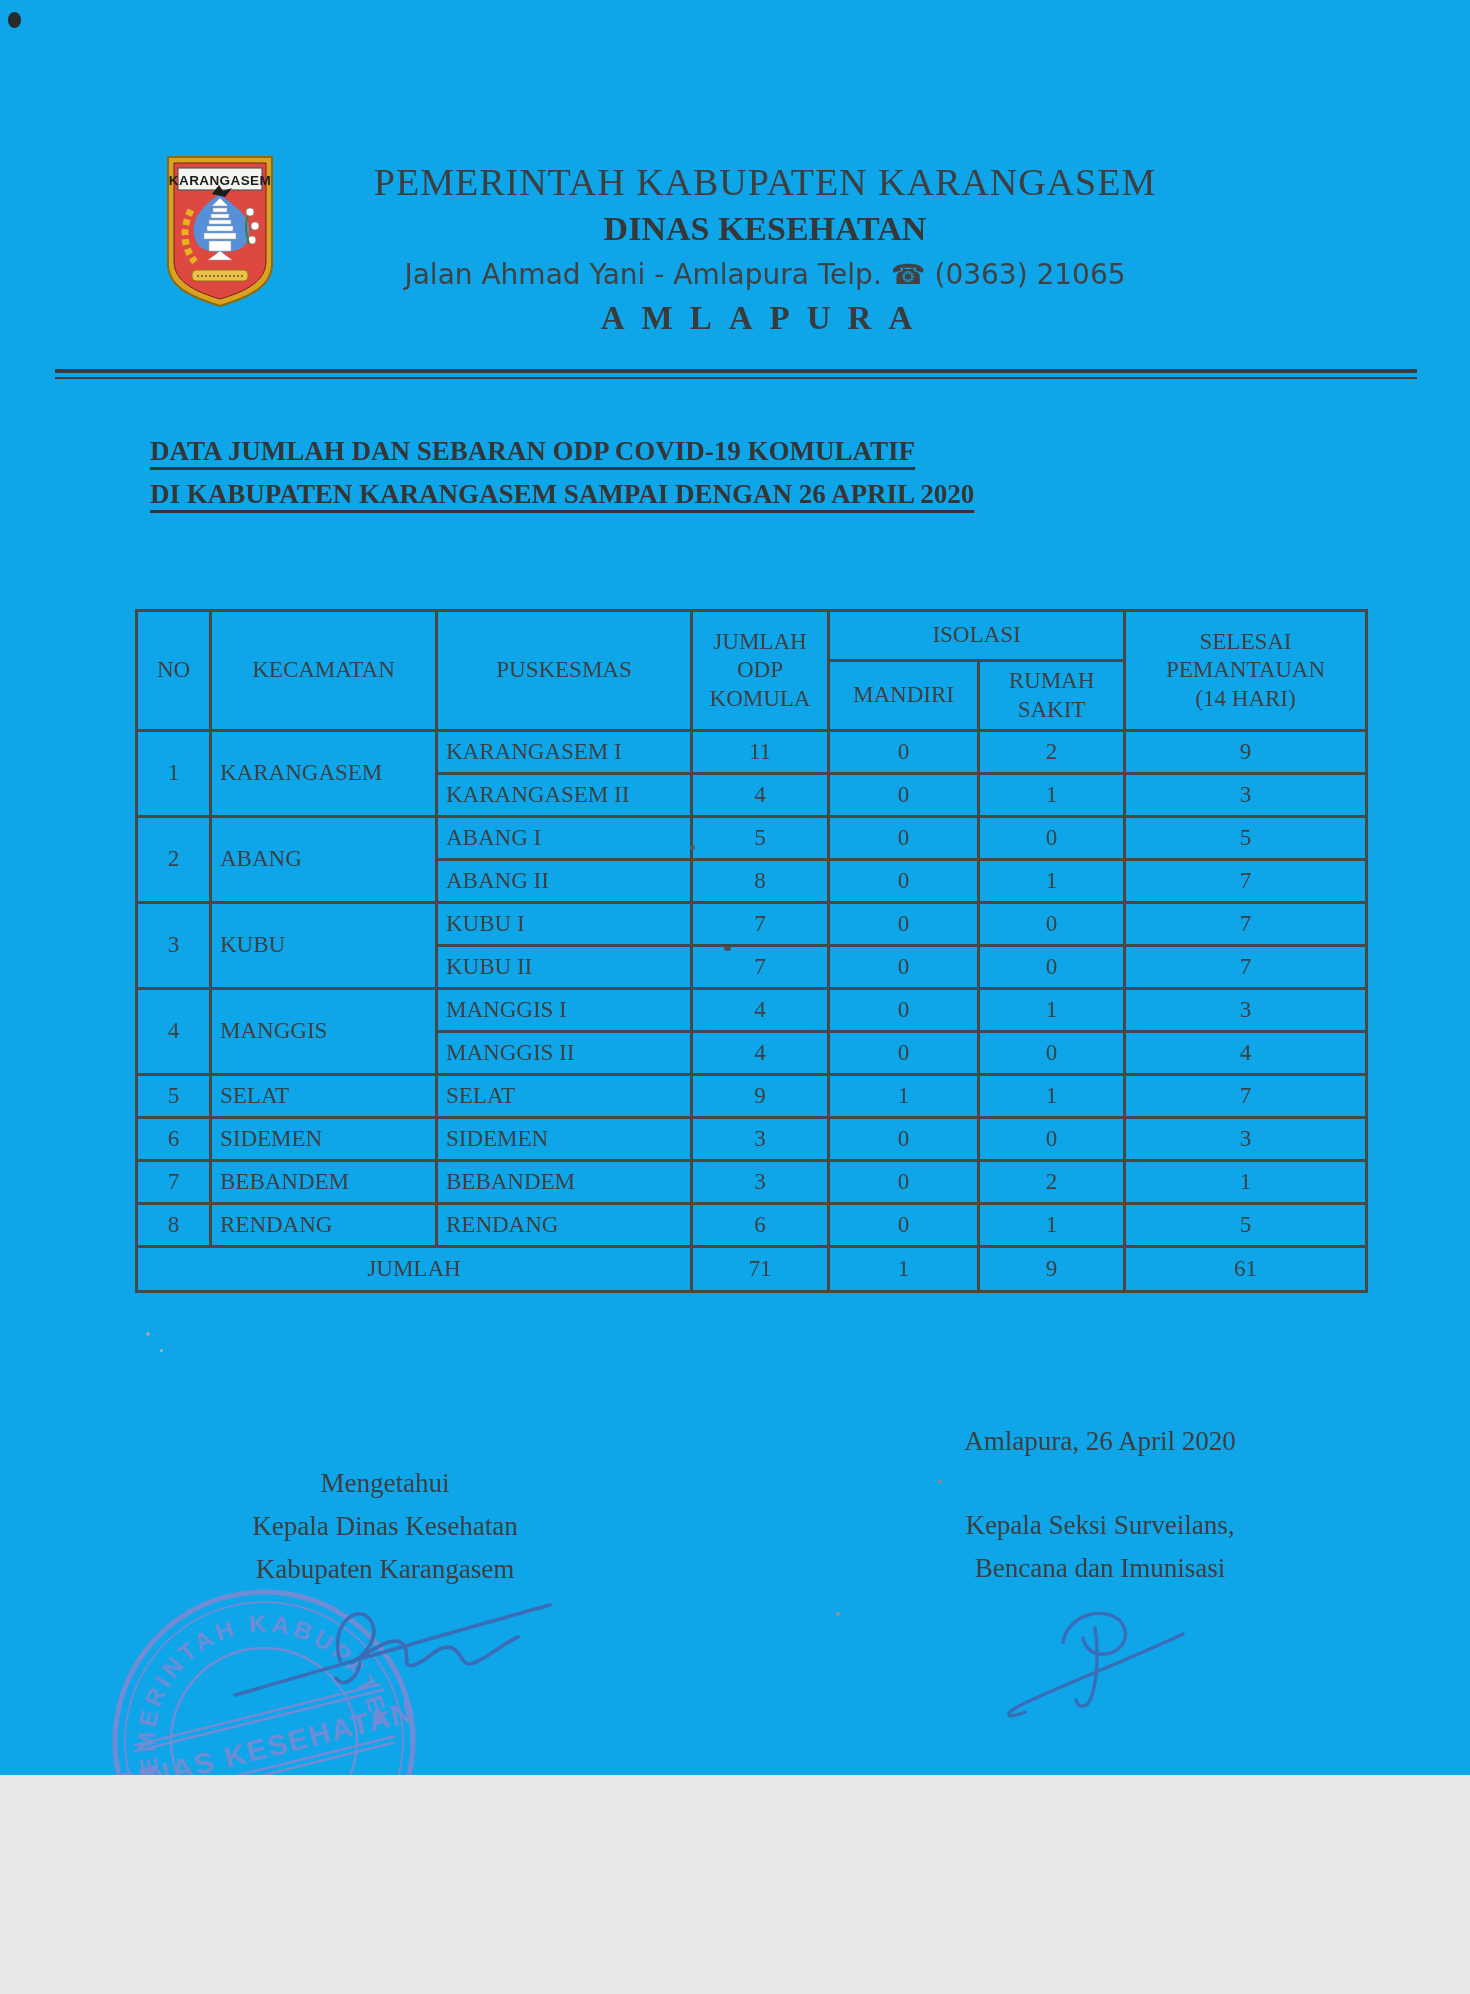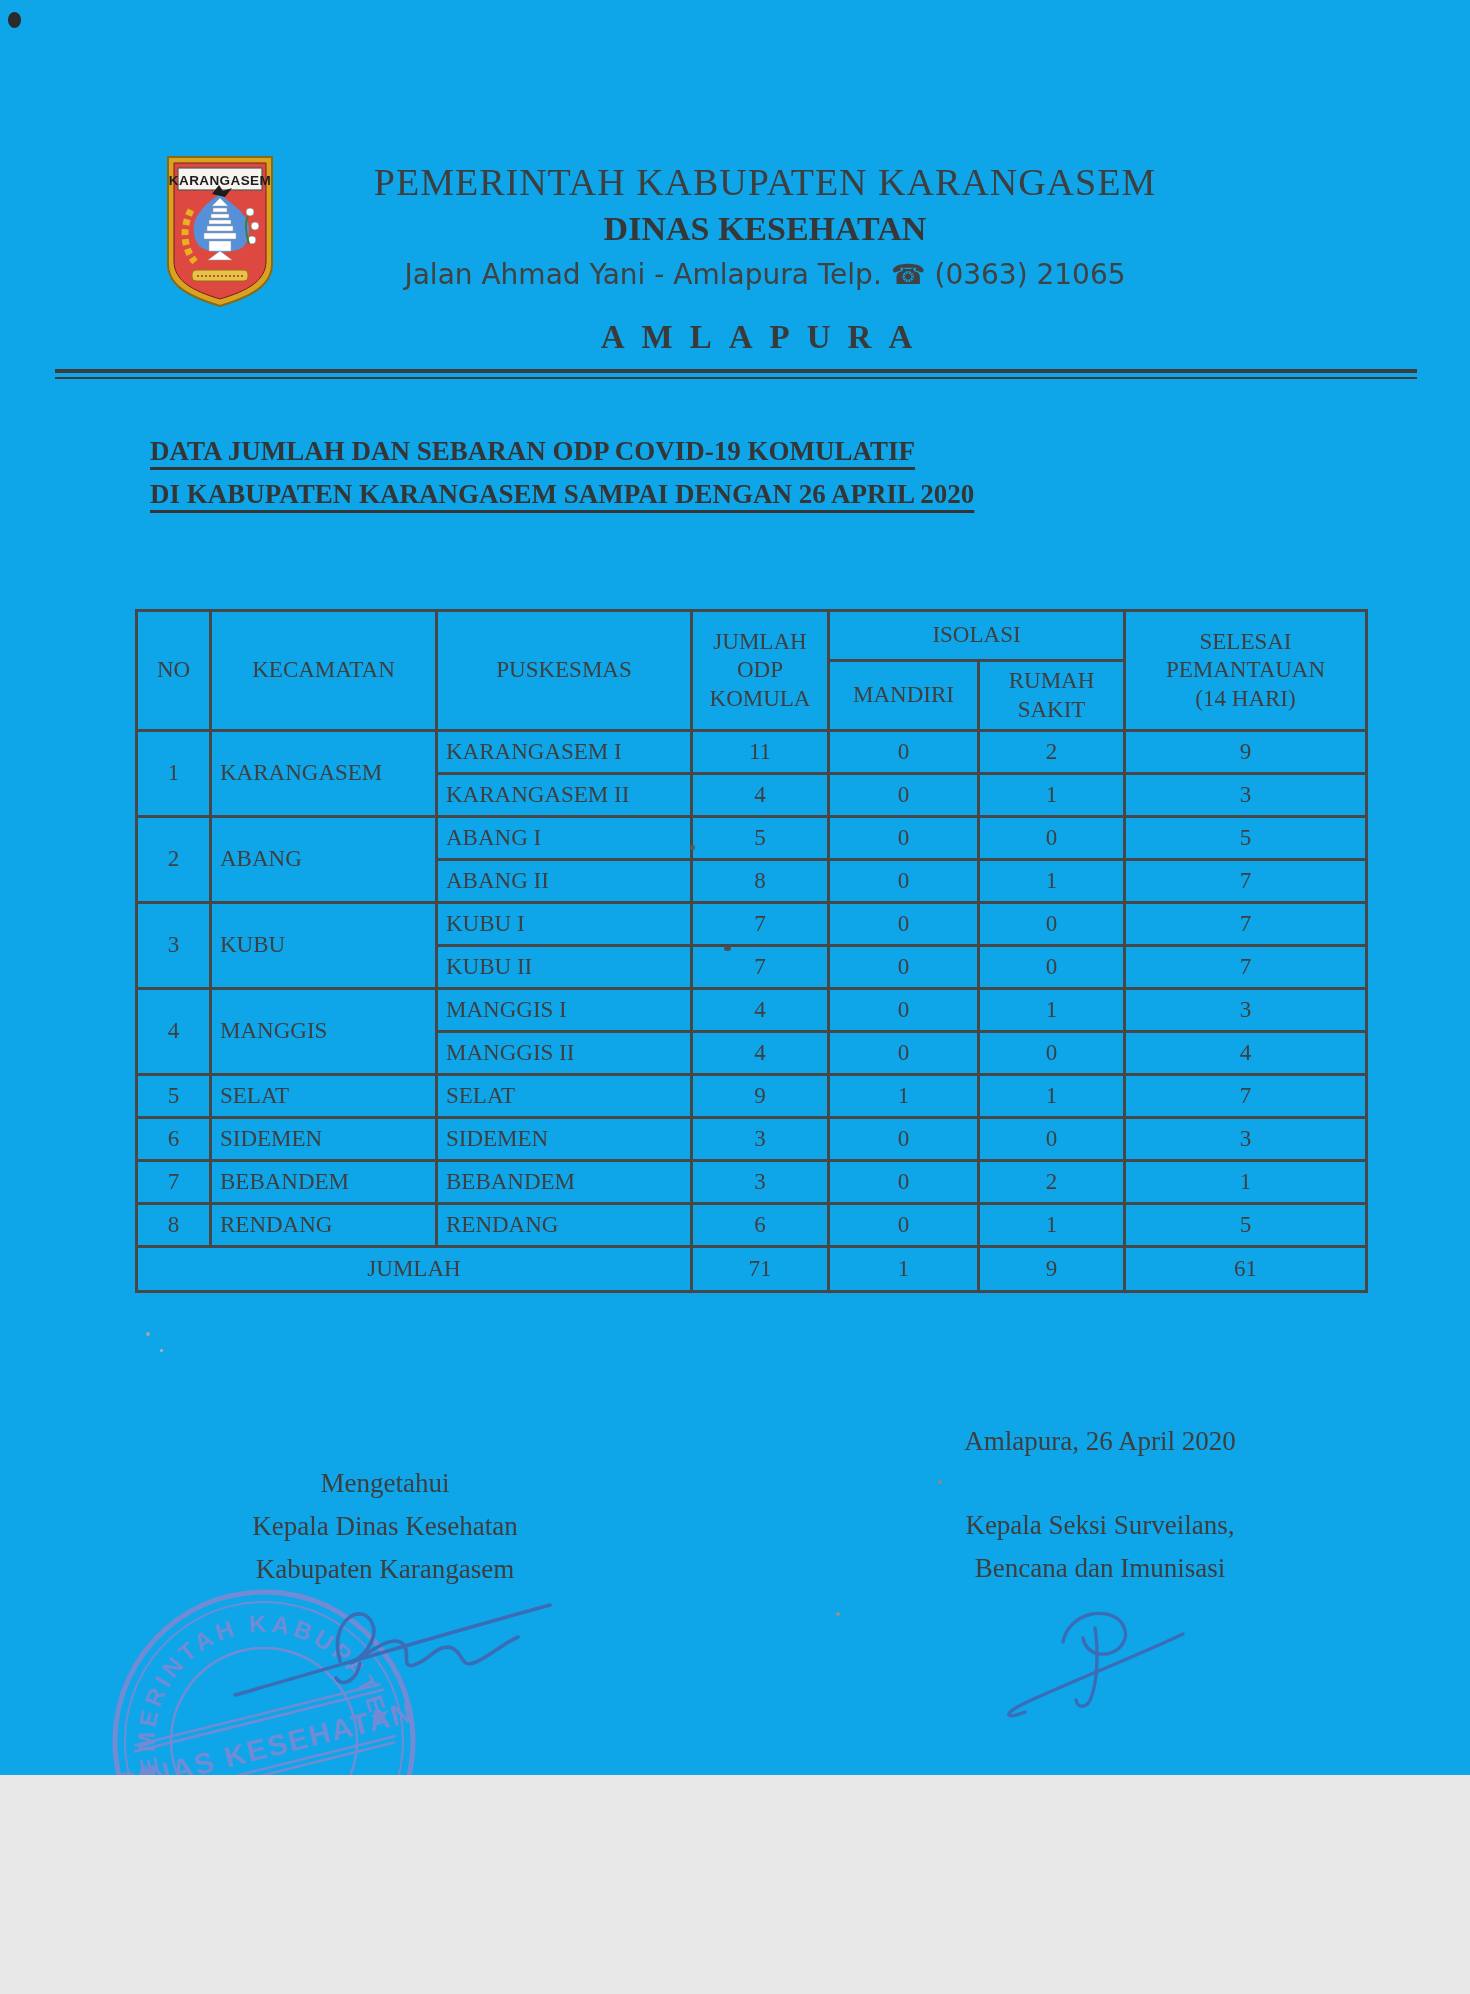--- a/index.html
+++ b/index.html
@@ -10,21 +10,21 @@
     background:#0ea5e9;
     overflow:hidden;
     color:#3c3c3c;
     font-family:"Liberation Serif", serif;
   }
   
   .lh-text{position:absolute;left:290px;top:160px;width:950px;text-align:center;}
   .lh-gov{font-size:38px;letter-spacing:1px;color:#3e3e3e;}
   .lh-agency{font-size:34px;font-weight:bold;margin-top:6px;color:#373737;}
   .lh-address{font-family:"DejaVu Sans",sans-serif;font-size:28px;margin-top:10px;color:#414141;}
-  .lh-city{font-size:33px;font-weight:bold;letter-spacing:17px;margin-top:28px;color:#3a3a3a;}
+  .lh-city{font-size:33px;font-weight:bold;letter-spacing:17px;margin-top:9px;color:#3a3a3a;}
   .rule{position:absolute;left:55px;width:1362px;background:#3c3c3c;}
   .rule-a{top:369px;height:4px;}
   .rule-b{top:377px;height:2px;}
   .logo{position:absolute;left:164px;top:154px;width:112px;height:156px;}
   
   .doc-title{position:absolute;left:150px;top:430px;width:880px;text-align:left;
              font-size:27px;font-weight:bold;line-height:43px;color:#353535;}
   .doc-title span{text-decoration:underline;text-decoration-thickness:2.5px;text-underline-offset:7px;}
   
   table.data{position:absolute;left:135px;top:609px;width:1230px;

